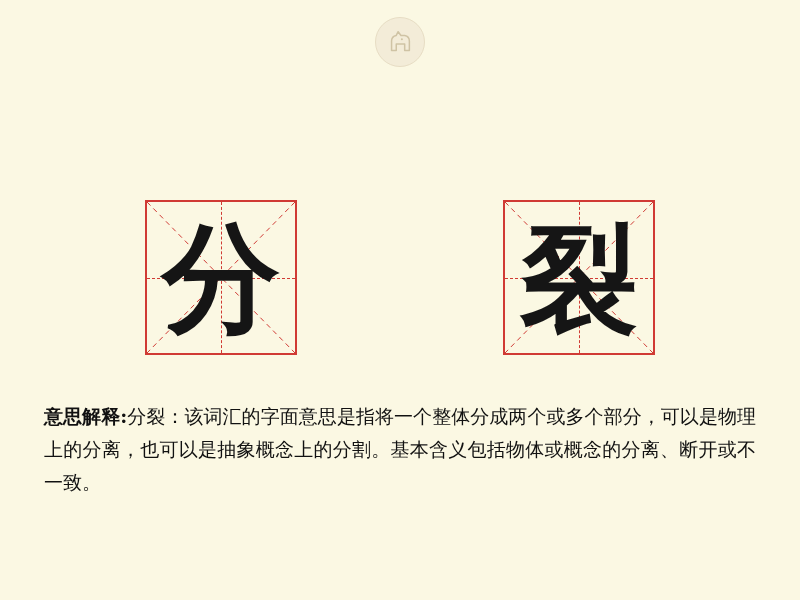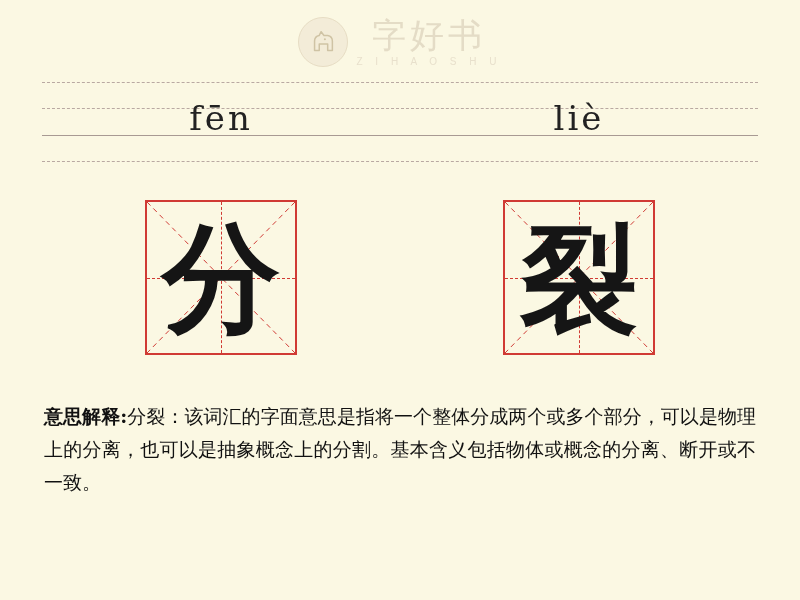--- a/index.html
+++ b/index.html
@@ -199,36 +199,22 @@
 
 <div class="page">
 
   <div class="logo">
     <div class="logo-mark">
       <svg width="30" height="30" viewBox="0 0 32 32" aria-hidden="true">
         <path d="M7 25 L7 15 Q7 10 12 9 L14 5 L17 9 L21 9 Q26 10 26 15 L26 25 L21 25 L21 18 L12 18 L12 25 Z" fill="none" stroke="#cfc3a4" stroke-width="1.6" stroke-linejoin="round"></path>
         <circle cx="18" cy="13" r="1.1" fill="#cfc3a4"></circle>
       </svg>
     </div>
-    <div class="logo-text">
-      <div class="logo-cn">字好书</div>
-      <div class="logo-en">Z I H A O S H U</div>
-    </div>
   </div>
 
-  <div class="staff">
-    <div class="staff-line sl0"></div>
-    <div class="staff-line sl1"></div>
-    <div class="staff-line sl2 solid"></div>
-    <div class="staff-line sl3"></div>
-    <div class="pinyin-row">
-      <div class="pinyin-cell">fēn</div>
-      <div class="pinyin-cell">liè</div>
-    </div>
-  </div>
 
   <div class="chars">
 
     <div class="char-cell">
       <div class="grid-box">
         <div class="g g-d1">
           <svg width="148" height="151" viewBox="0 0 148 151" preserveAspectRatio="none" aria-hidden="true">
             <line x1="0" y1="0" x2="148" y2="151" stroke="#d03a34" stroke-width="1" stroke-dasharray="5,4"></line>
             <line x1="148" y1="0" x2="0" y2="151" stroke="#d03a34" stroke-width="1" stroke-dasharray="5,4"></line>
           </svg>

